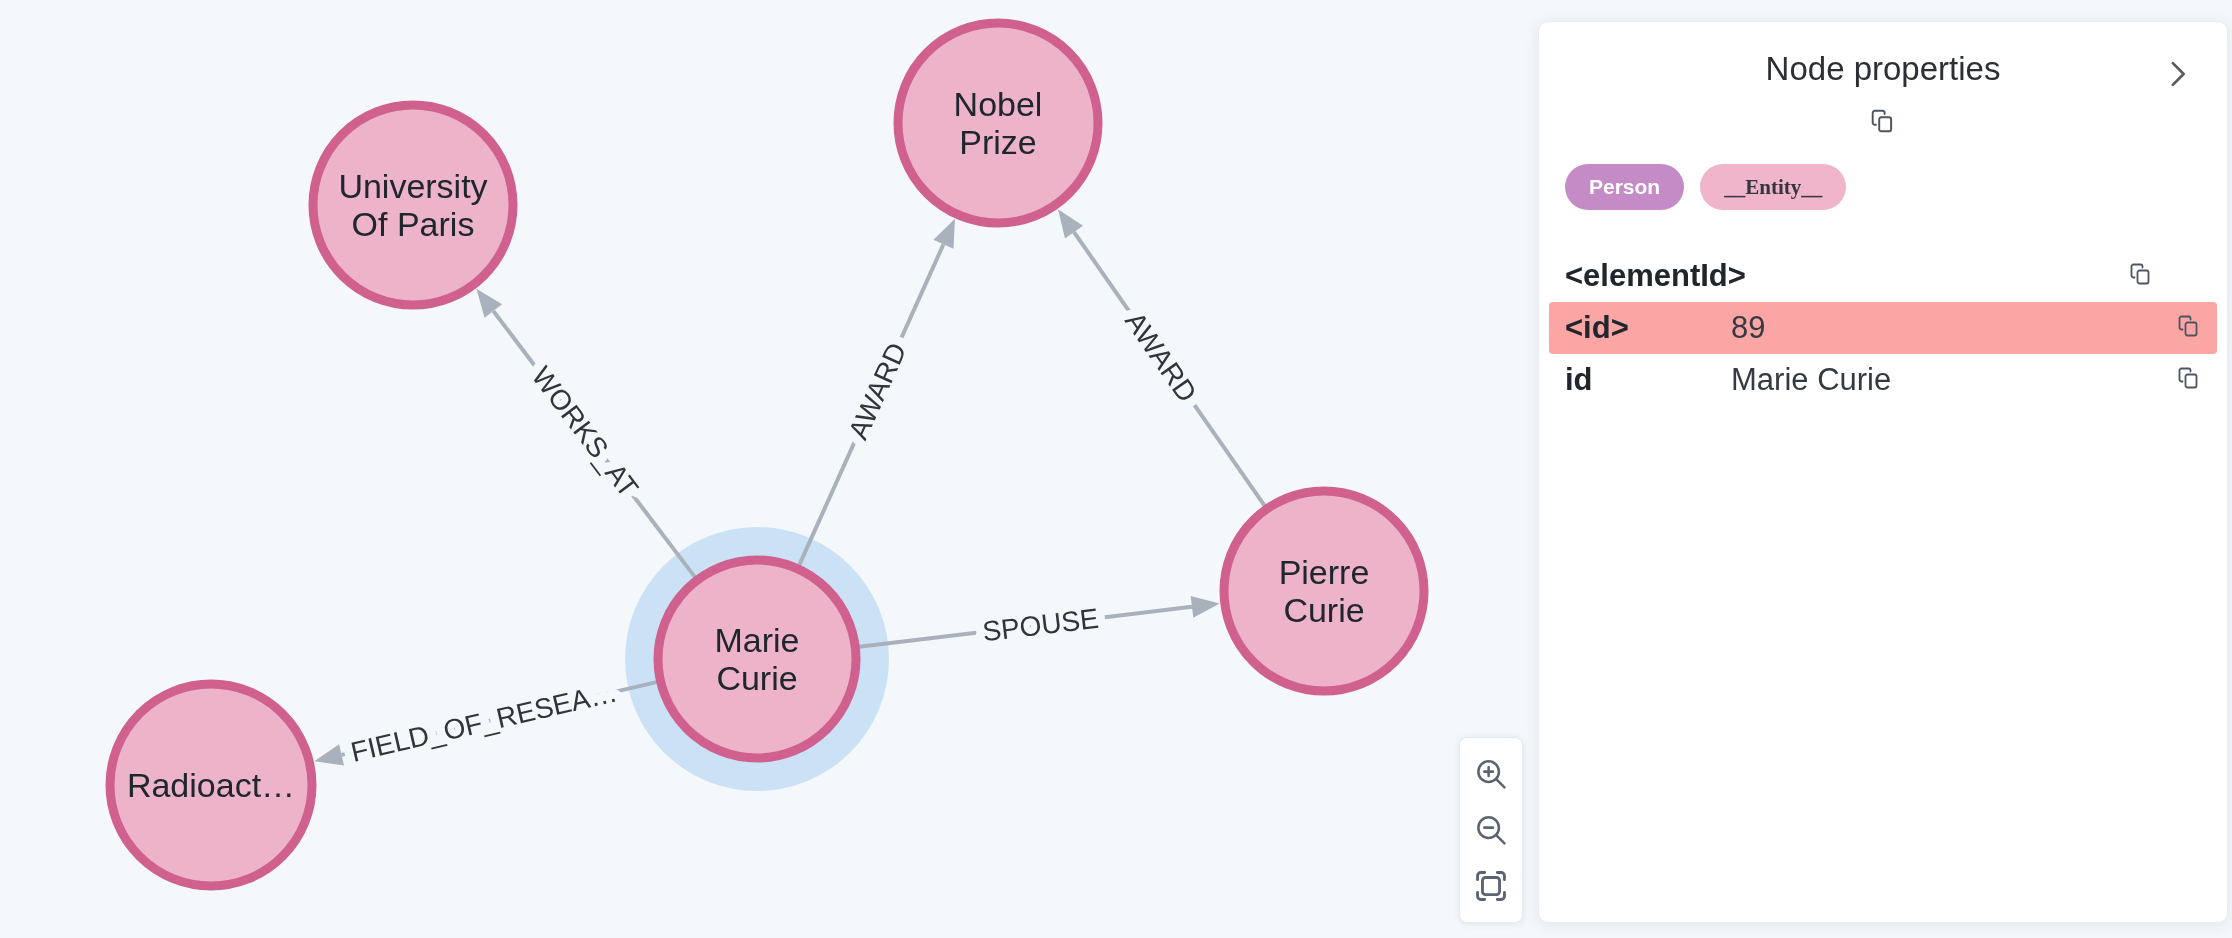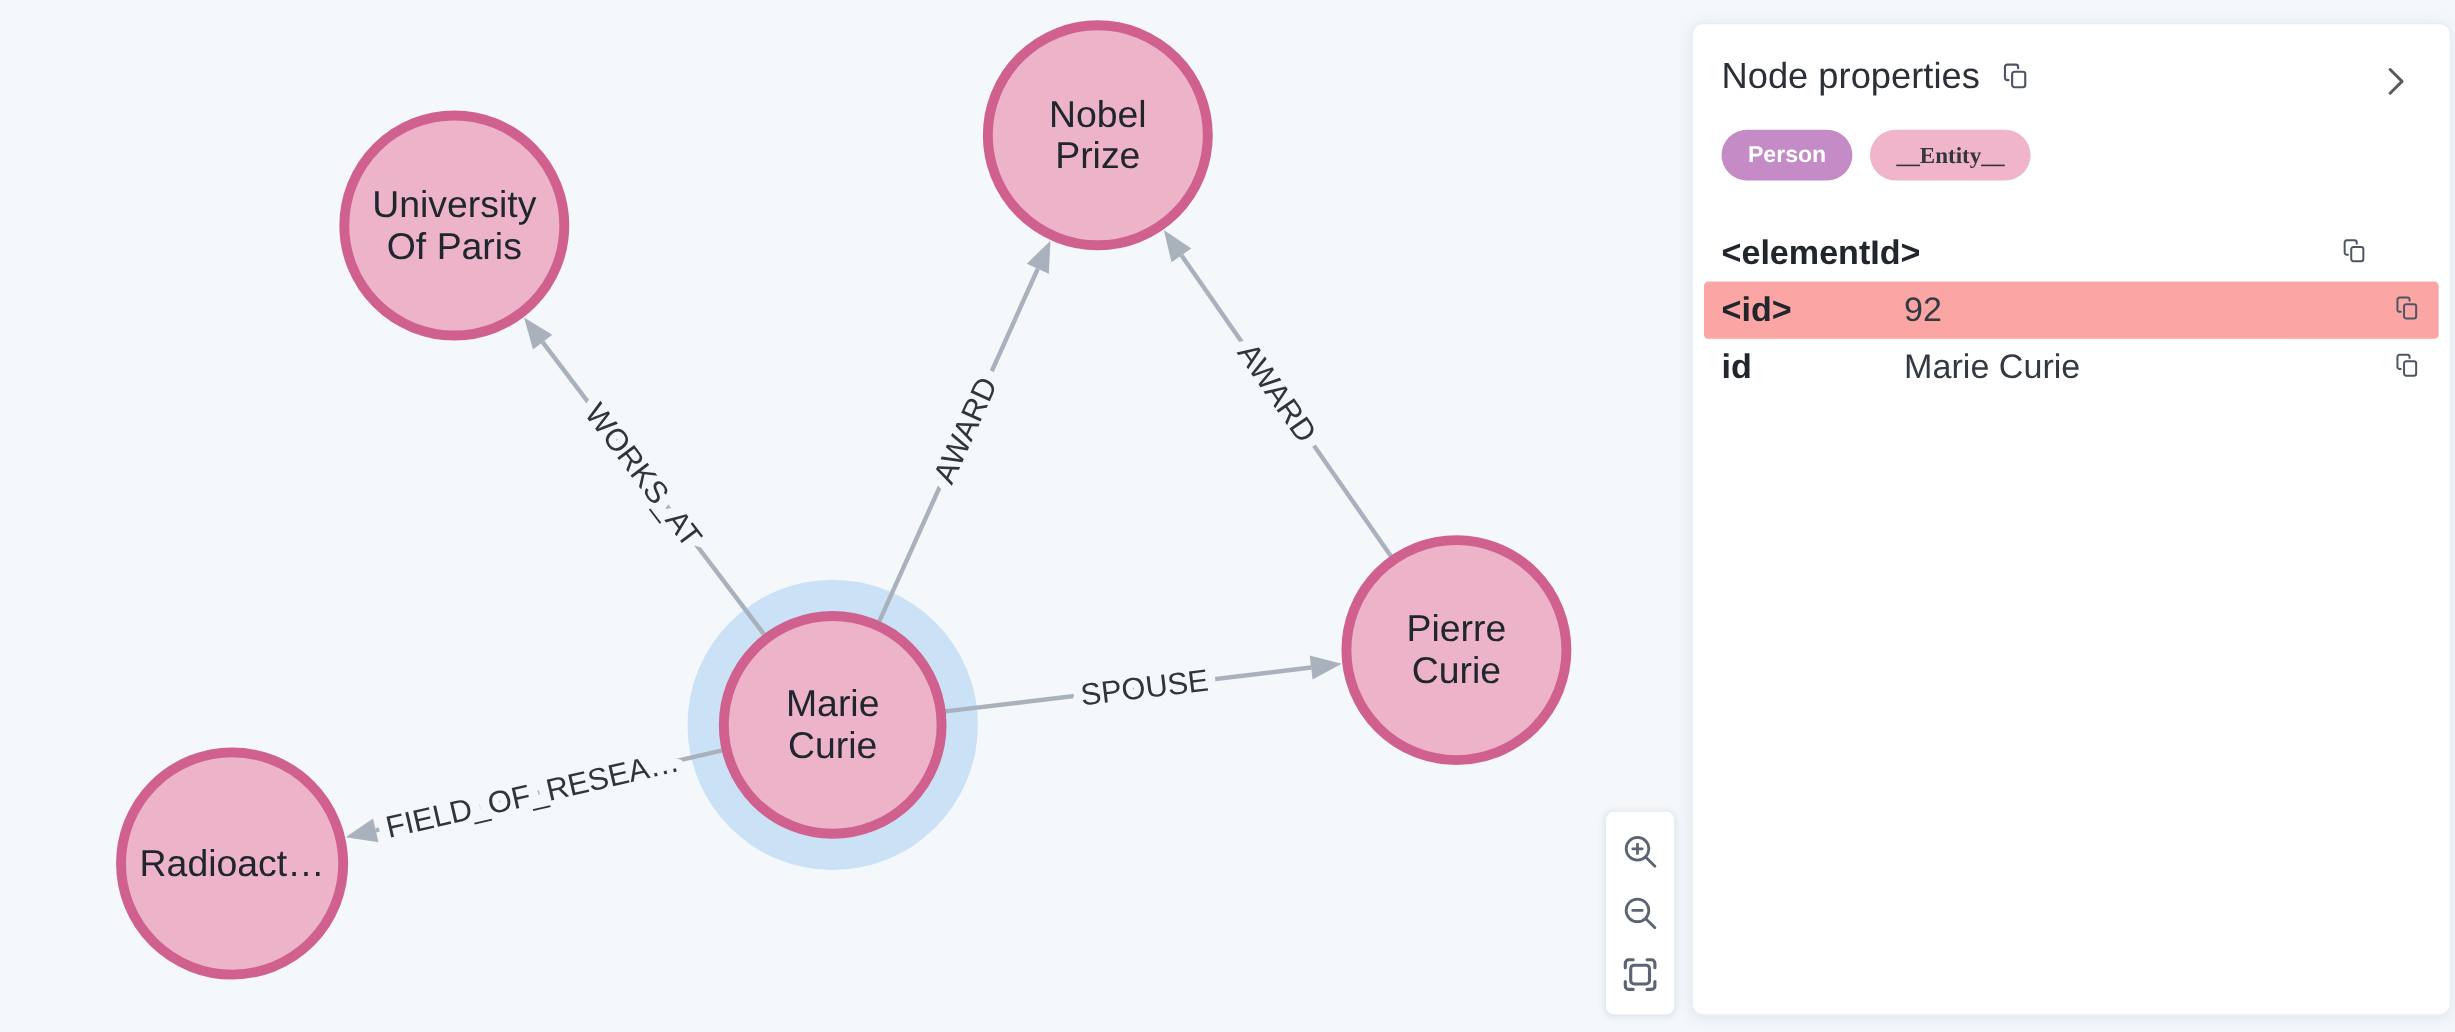--- a/index.html
+++ b/index.html
@@ -19,21 +19,21 @@
   .node-halo{fill:#CBE2F6;}
   .node-label{font-size:34px;fill:#20262E;text-anchor:middle;pointer-events:none;}
 
   
   .props-panel{
     position:absolute;left:1538px;top:21px;width:690px;height:902px;box-sizing:border-box;
     background:#FFFFFF;border:1px solid #E9EDF2;border-radius:10px;
     box-shadow:0 2px 14px rgba(50,70,100,0.10);
     padding:28px 26px;
   }
-  .panel-header{display:flex;align-items:center;gap:20px;position:relative;}
+  .panel-header{display:flex;align-items:center;gap:20px;position:relative;flex-direction:column;}
   .panel-title{font-size:33px;color:#2B2F36;font-weight:400;}
   .icon-btn{background:none;border:none;padding:0;cursor:pointer;display:inline-flex;align-items:center;justify-content:center;}
   .collapse-btn{position:absolute;right:2px;top:2px;width:44px;height:44px;}
   .badges{margin-top:30px;display:flex;gap:16px;}
   .badge{display:inline-block;border-radius:26px;padding:10px 24px;font-weight:bold;font-size:21px;line-height:26px;}
   .props-table{margin-top:40px;}
   .prop-row{
     display:grid;grid-template-columns:152px 1fr 34px;column-gap:14px;align-items:start;
     padding:9px 16px;margin:0 -16px;font-size:31px;line-height:34px;border-radius:4px;
   }
@@ -145,21 +145,21 @@
         <div class="prop-key">&lt;elementId&gt;</div>
         <button class="icon-btn prop-copy">
           <svg width="24" height="24" viewBox="0 0 24 24" fill="none" stroke="#4C5561" stroke-width="1.8" stroke-linecap="round" stroke-linejoin="round">
             <rect x="8.5" y="8.5" width="11" height="13" rx="2"></rect>
             <path d="M5.5 15.5h-1a2 2 0 0 1-2-2v-9a2 2 0 0 1 2-2h7a2 2 0 0 1 2 2v1"></path>
           </svg>
         </button>
       </div>
       <div class="prop-row zebra">
         <div class="prop-key">&lt;id&gt;</div>
-        <div class="prop-value">92</div>
+        <div class="prop-value">89</div>
         <button class="icon-btn prop-copy">
           <svg width="24" height="24" viewBox="0 0 24 24" fill="none" stroke="#4C5561" stroke-width="1.8" stroke-linecap="round" stroke-linejoin="round">
             <rect x="8.5" y="8.5" width="11" height="13" rx="2"></rect>
             <path d="M5.5 15.5h-1a2 2 0 0 1-2-2v-9a2 2 0 0 1 2-2h7a2 2 0 0 1 2 2v1"></path>
           </svg>
         </button>
       </div>
       <div class="prop-row">
         <div class="prop-key">id</div>
         <div class="prop-value">Marie Curie</div>

